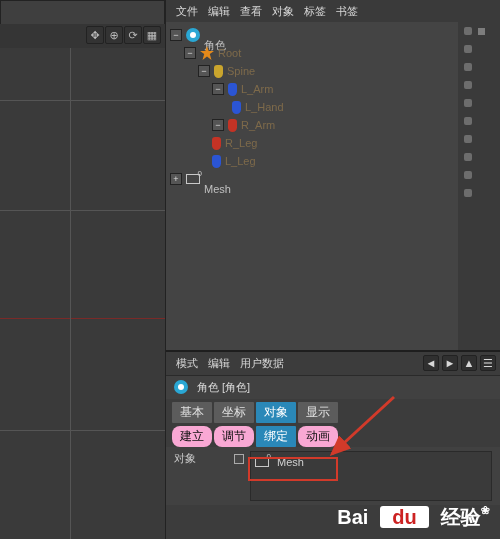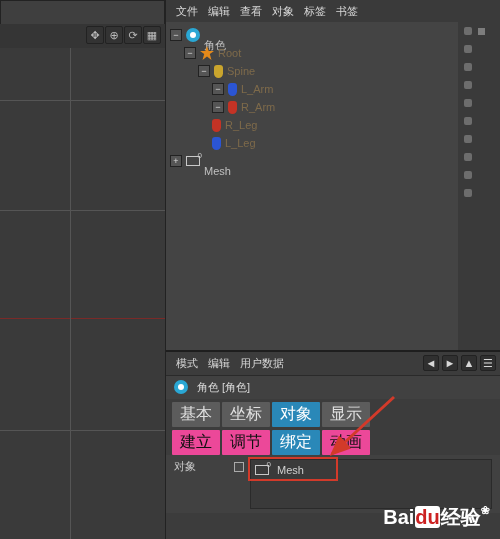--- a/index.html
+++ b/index.html
@@ -42,36 +42,36 @@
   .lbl { color:#7e6a4a; font-size:11px; cursor:default; }
   .lbl-reg { color:#c0c0c0;margin-top:20px; }
 
   .attrmgr { position:absolute; left:0; right:0; top:350px; bottom:0; background:#3c3c3c; border-top:2px solid #1e1e1e; }
   .att-hdr { display:flex; gap:10px; padding:4px 10px; border-bottom:1px solid #2a2a2a; }
   .att-hdr span { color:#d8d8d8; font-size:11px; }
   .att-icons { position:absolute; right:4px; top:3px; display:flex; gap:3px; }
   .btn-sq { width:16px; height:16px; background:#303030; border:1px solid #222; color:#bbb; font-size:10px; display:flex; align-items:center; justify-content:center; border-radius:2px; cursor:pointer; }
   .att-title { display:flex; align-items:flex-start; gap:5px; padding:4px 8px; background:#414141; }
   .tabs { display:flex; gap:2px; padding:3px 6px 0 6px; }
-  .tab { padding:2px 8px; font-size:16px; color:#111; border-radius:1px; cursor:pointer; }
+  .tab { padding:2px 8px; font-size:12px; color:#111; border-radius:1px; cursor:pointer; }
   .tab-gray { background:#5c5c5c; color:#e0e0e0; }
   .tab-sel { background:#2a88b8; color:#fff; }
-  .tab-orange { background:#ec4899; }
+  .tab-orange { background:#f9a8d4;border-radius:8px; }
   .section { padding:3px 8px; color:#d0d0d0; font-size:11px; background:#3a3a3a; }
   .row { display:flex; padding:4px 8px; align-items:flex-start; background:#414141; }
   .row .label { width:60px; color:#c8c8c8; }
   .dropzone { flex:1; min-height:50px; background:#3a3a3a; border:1px solid #2a2a2a; padding:2px; }
   .obj-slot { display:flex; align-items:center; gap:4px; padding:2px; }
   .bullet { width:10px; height:10px; border:1px solid #aaa; background:#474747; }
   .redbox { position:absolute; border:2px solid #d23a2a; }
   .arrow { position:absolute; width:80px; height:70px; pointer-events:none; }
 
   .watermark { position:absolute; right:10px; bottom:8px; text-align:right; color:#fff; }
   .wm-main { font-size:20px; font-weight:bold; }
-  .wm-main .du { background:#fff; color:#c22; border-radius:3px; padding:0 0; margin:0 1px; }
+  .wm-main .du { background:#fff; color:#c22; border-radius:3px; padding:0 12px; margin:0 12px; }
   .wm-main .paw { font-size:11px; vertical-align:top; }
   .wm-sub { font-size:10px; color:#eee; letter-spacing:0.3px; }
 </style>
 </head>
 <body>
 
 <div class="viewport">
   <div class="vp-h1"></div>
     <div class="vp-h2"></div>
     <div class="vp-v1"></div>
@@ -115,20 +115,25 @@
           <span class="icon-joint jy"></span>
           <span class="lbl">Spine</span>
         </div>
         <div class="node">
           <span class="spacer" style="width:42px"></span>
           <span class="expander">−</span>
           <span class="icon-joint jb"></span>
           <span class="lbl">L_Arm</span>
         </div>
         <div class="node">
+          <span class="spacer" style="width:62px"></span>
+          <span class="icon-joint jb"></span>
+          <span class="lbl">L_Hand</span>
+        </div>
+        <div class="node">
           <span class="spacer" style="width:42px"></span>
           <span class="expander">−</span>
           <span class="icon-joint jr"></span>
           <span class="lbl">R_Arm</span>
         </div>
         <div class="node">
           <span class="spacer" style="width:42px"></span>
           <span class="icon-joint jr"></span>
           <span class="lbl">R_Leg</span>
         </div>

